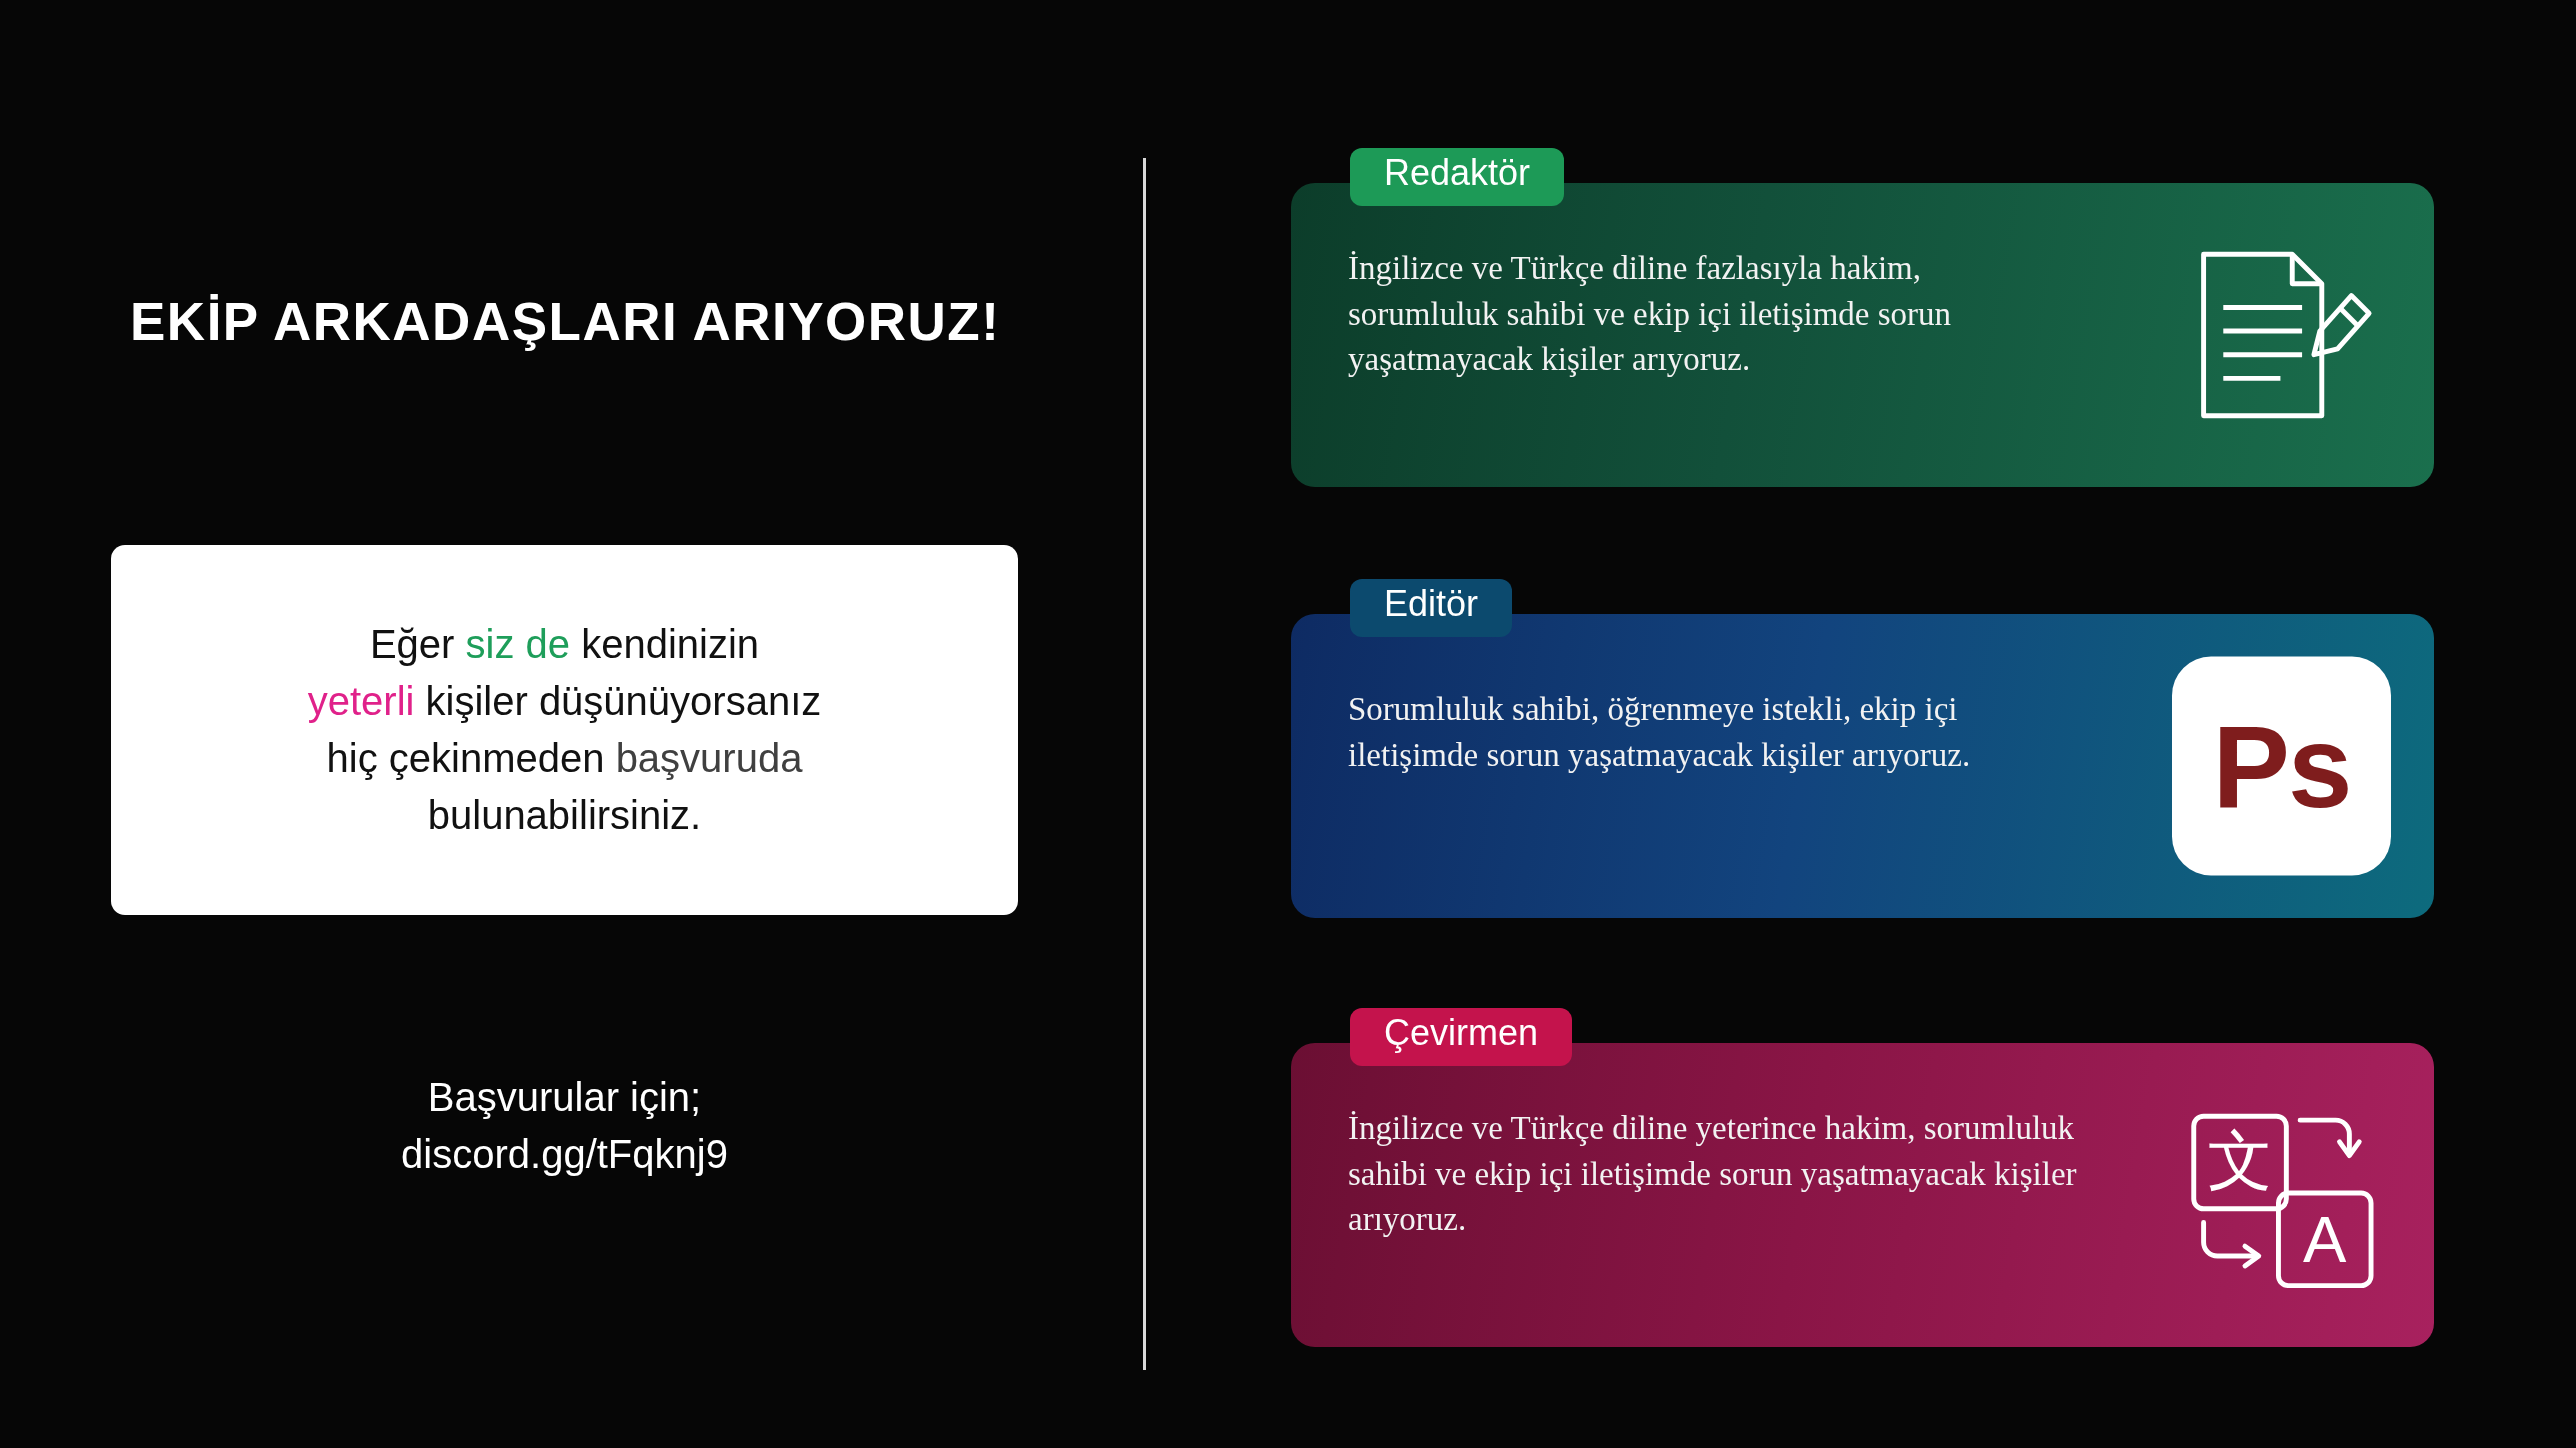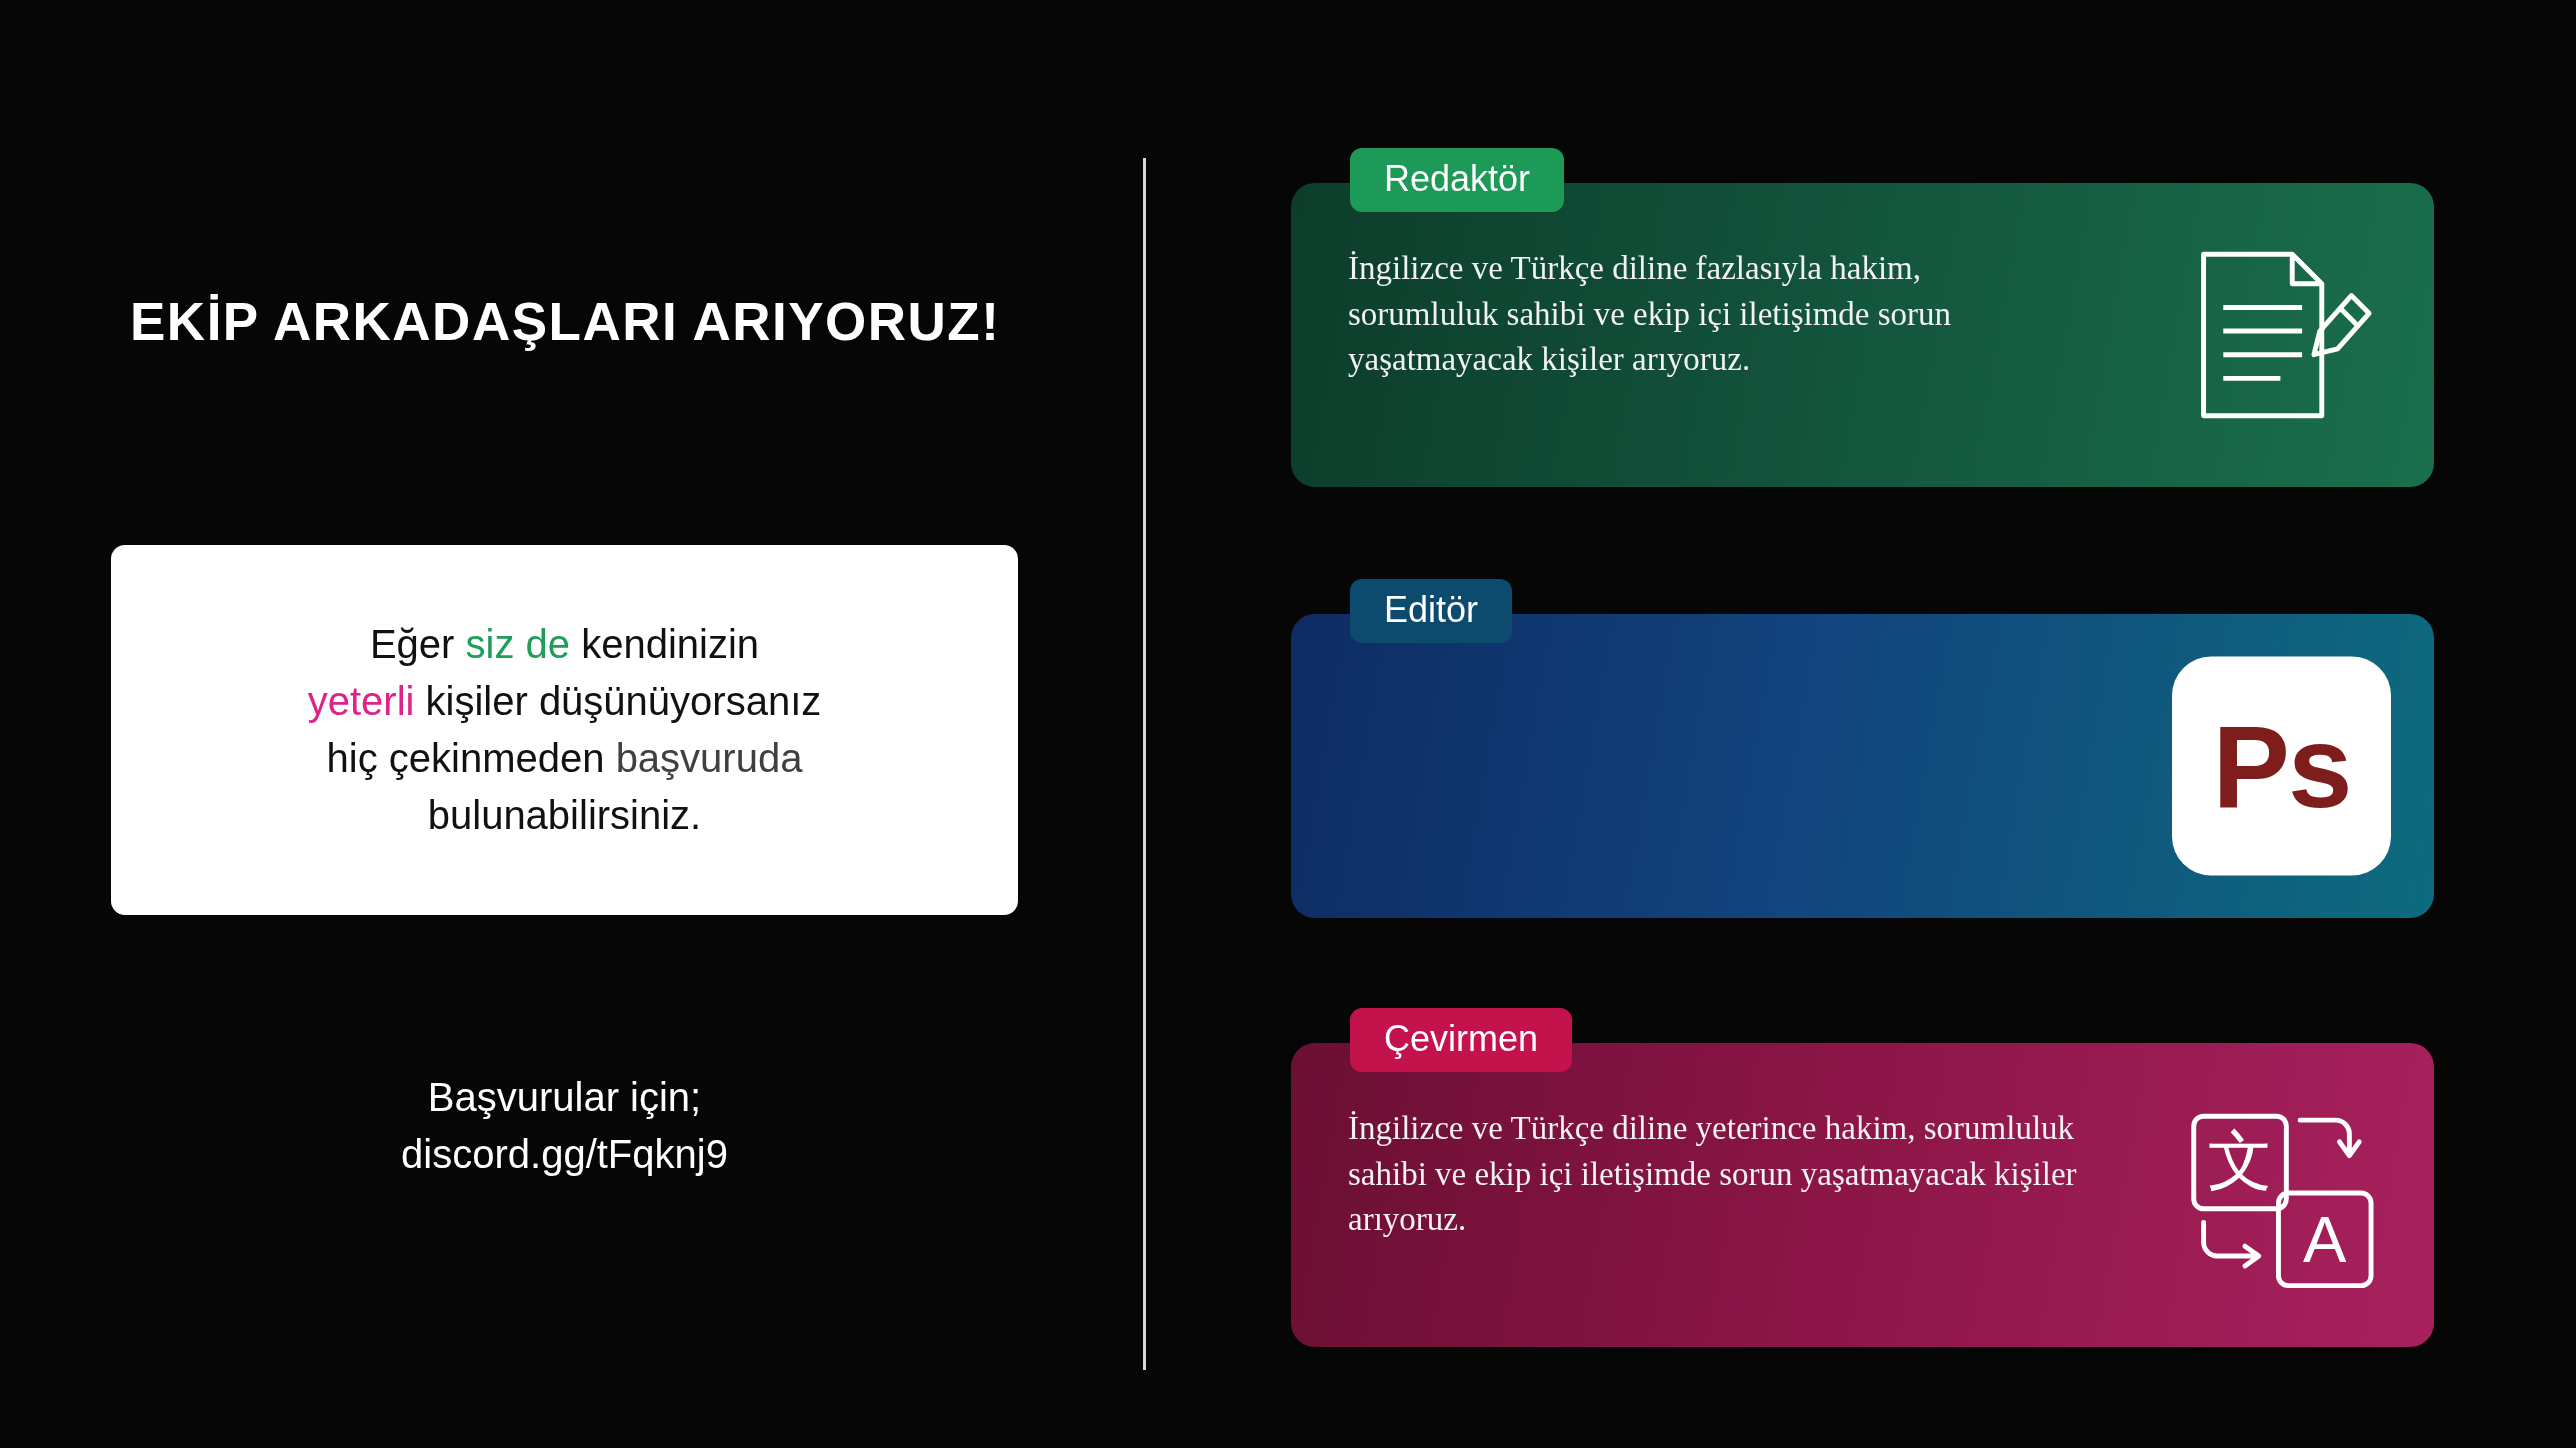--- a/index.html
+++ b/index.html
@@ -101,21 +101,21 @@
   }
   .role-block.r1 { top: 148px; height: 340px; }
   .role-block.r2 { top: 579px; height: 340px; }
   .role-block.r3 { top: 1008px; height: 340px; }
 
   .role-tag {
     position: absolute;
     left: 59px;
     top: 0;
     z-index: 3;
-    padding: 13px 34px 15px 34px;
+    padding: 7px 34px 15px 34px;
     border-radius: 12px;
     font-size: 36px;
     color: #ffffff;
     line-height: 1;
   }
   .tag-green { background: #1d9a57; }
   .tag-blue  { background: #0c4a6e; }
   .tag-pink  { background: #c4134c; }
 
   .role-card {
@@ -218,20 +218,21 @@
             <path d="M150 96 L182 60 L200 78 L168 114 L144 120 Z" stroke-linejoin="round"></path>
             <path d="M170 72 L188 90"></path>
           </svg>
         </div>
       </div>
       <div class="role-tag tag-green">Redaktör</div>
     </div>
 
     <div class="role-block r2">
       <div class="role-card card-blue">
+        <div class="card-body lower">Sorumluluk sahibi, öğrenmeye istekli, ekip içi iletişimde sorun yaşatmayacak kişiler arıyoruz.</div>
         <div class="card-icon" style="width:219px;height:219px;right:43px;">
           <div class="ps-icon">
             <span class="ps-text">Ps</span>
           </div>
         </div>
       </div>
       <div class="role-tag tag-blue">Editör</div>
     </div>
 
     <div class="role-block r3">

